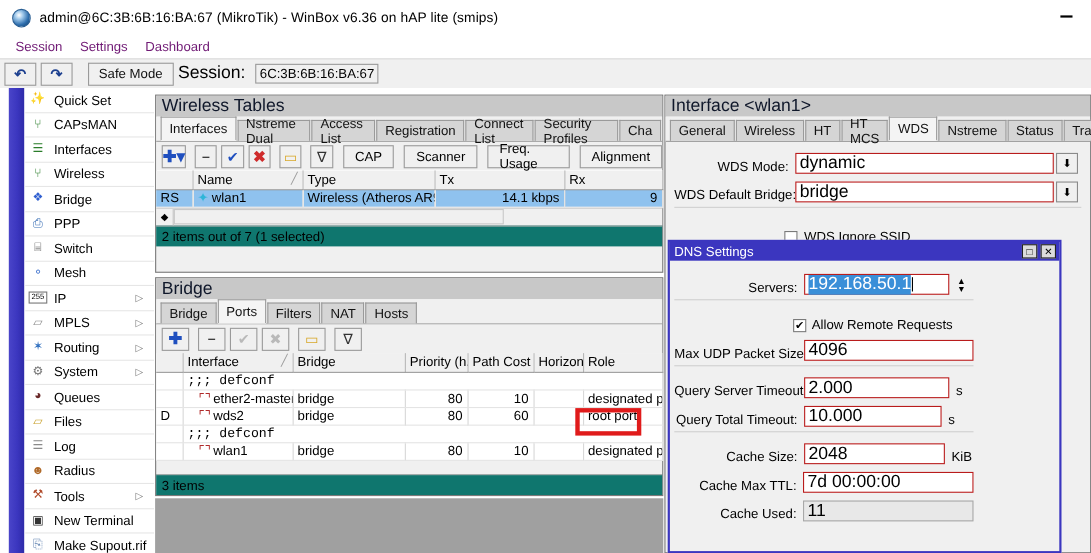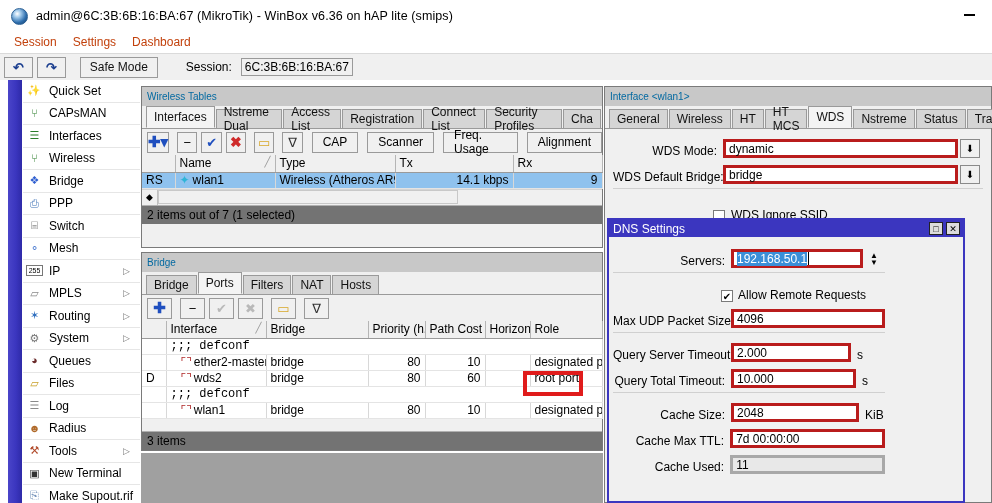--- a/index.html
+++ b/index.html
@@ -30,36 +30,36 @@
     position: absolute; right: 0; top: 0; width: 46px; height: 30px;
     display: flex; align-items: center; justify-content: center;
   }
   .app-min i { display: block; width: 11px; height: 1.6px; background: #000; }
 
   
   .menubar {
     position: absolute; left: 0; top: 32px; width: 992px; height: 20px;
     background: #ffffff; display: flex; align-items: center; padding-left: 6px;
   }
-  .menubar .mi { padding: 1px 8px; font-size: 12px; color: #c2410c; }
+  .menubar .mi { padding: 1px 8px; font-size: 12px; color: #701a75; }
 
   
   .toolbar {
     position: absolute; left: 0; top: 53px; width: 992px; height: 27px;
     background: #f0f0f0; border-top: 1px solid #dadada;
     display: flex; align-items: center; padding-left: 4px; gap: 4px;
   }
   .tb-btn {
     height: 21px; min-width: 28px; background: #f0f0f0;
     border: 1px solid #9a9a9a; display: flex; align-items: center; justify-content: center;
     font-size: 12px; color: #111; padding: 0 8px;
   }
   .tb-btn.arrow { font-size: 13px; color: #1c3f8f; font-weight: bold; }
   .tb-sep { width: 6px; }
-  .tb-label { margin-left: 24px; font-size: 12px; }
+  .tb-label { margin-left: 0; font-size: 16px; }
   .tb-session {
     height: 18px; border: 1px solid #9a9a9a; background: #f0f0f0;
     display: flex; align-items: center; padding: 0 3px; font-size: 12px; margin-left: 5px;
   }
 
   
   .sidebar {
     position: absolute; left: 0; top: 80px; width: 140px; height: 423px;
     background: #ffffff; overflow: hidden;
   }
@@ -78,22 +78,22 @@
     font-size: 11px; line-height: 1;
   }
   .side-lbl { white-space: nowrap; }
   .side-arrow {
     position: absolute; right: 10px; font-size: 9px; color: #777;
   }
 
   
   .win { position: absolute; background: #f0f0f0; border: 1px solid #7a7a7a; }
   .win-title {
-    height: 19px; background: #c8c8c8; color: #0369a1;
-    font-size: 10px; display: flex; align-items: center; padding-left: 5px;
+    height: 19px; background: #c8c8c8; color: #0f172a;
+    font-size: 16px; display: flex; align-items: center; padding-left: 5px;
   }
   .tabs { display: flex; align-items: flex-end; height: 23px; background: #f0f0f0;
           padding-left: 4px; border-bottom: 1px solid #9a9a9a; }
   .tab {
     height: 19px; padding: 0 7px; display: flex; align-items: center;
     font-size: 12px; background: #d5d5d5; border: 1px solid #9a9a9a;
     border-bottom: none; margin-right: 1px; color: #111;
   }
   .tab.active { background: #f4f4f4; height: 22px; border-bottom: 1px solid #f4f4f4; font-weight: normal; }
 
@@ -115,35 +115,35 @@
     font-weight: normal; text-align: left; padding: 1px 4px; height: 17px; color: #000;
     white-space: nowrap; overflow: hidden;
   }
   .tbl td {
     border-right: 1px solid #d8d8d8; border-bottom: 1px solid #e4e4e4;
     padding: 0 4px; height: 16px; white-space: nowrap; overflow: hidden; color: #000;
   }
   .tbl tr.sel td { background: #8fc2ee; }
   .tbl td.num { text-align: right; }
   .tbl td.cmt { color: #1b3f8f; font-family: Liberation Mono, monospace; }
-  .status-bar { height: 19px; background: #737373; border-top: 1px solid #b0b0b0;
+  .status-bar { height: 19px; background: #0f766e; border-top: 1px solid #b0b0b0;
                 display: flex; align-items: center; padding-left: 5px; font-size: 12px; }
   .hscroll { height: 16px; background: #f0f0f0; border-top: 1px solid #d4d4d4;
              display: flex; align-items: center; }
   .hscroll .arrowbox { width: 16px; height: 15px; border-right: 1px solid #c0c0c0;
              display: flex; align-items: center; justify-content: center; font-size: 9px; }
   .hscroll .thumb { height: 14px; background: #f0f0f0; border: 1px solid #c8c8c8; }
 
   
   .frm { padding: 6px 8px 4px 8px; }
   .row { display: flex; align-items: flex-end; height: 23px; margin-bottom: 3px; }
   .row .lbl { text-align: right; padding-right: 6px; font-size: 12px; white-space: nowrap; }
   .inp {
-    height: 19px; background: #fff; border: 3px solid #b91c1c;
-    display: flex; align-items: center; padding: 0 3px; font-size: 12px; color: #000;
+    height: 19px; background: #fff; border: 1px solid #b91c1c;
+    display: flex; align-items: center; padding: 0 3px; font-size: 16px; color: #000;
   }
   .inp.ro { background: #e8e8e8; border-color: #a8a8a8; }
   .dd {
     width: 20px; height: 19px; border: 1px solid #8a8a8a; background: #f0f0f0;
     display: flex; align-items: center; justify-content: center; font-size: 10px; margin-left: 2px;
   }
   .spin { width: 14px; height: 19px; display:flex; flex-direction:column; align-items:center; justify-content:center;
           font-size: 8px; line-height: 7px; margin-left: 4px; }
   .cbx { width: 12px; height: 12px; border: 1px solid #7a7a7a; background: #fff;
          display: inline-flex; align-items: center; justify-content: center; font-size: 10px; color: #000; }
@@ -488,21 +488,21 @@
           </div>
           <div class="row">
             <div class="lbl" style="width: 118px;">Max UDP Packet Size:</div>
             <div class="inp" style="width: 156px;">
               <span>4096</span>
             </div>
           </div>
           <div class="sep-line"></div>
           <div class="row">
             <div class="lbl" style="width: 118px;">Query Server Timeout:</div>
-            <div class="inp" style="width: 120px;">
+            <div class="inp" style="width: 132px;">
               <span>2.000</span>
             </div>
             <span class="unit">s</span>
           </div>
           <div class="row">
             <div class="lbl" style="width: 118px;">Query Total Timeout:</div>
             <div class="inp" style="width: 125px;">
               <span>10.000</span>
             </div>
             <span class="unit">s</span>

